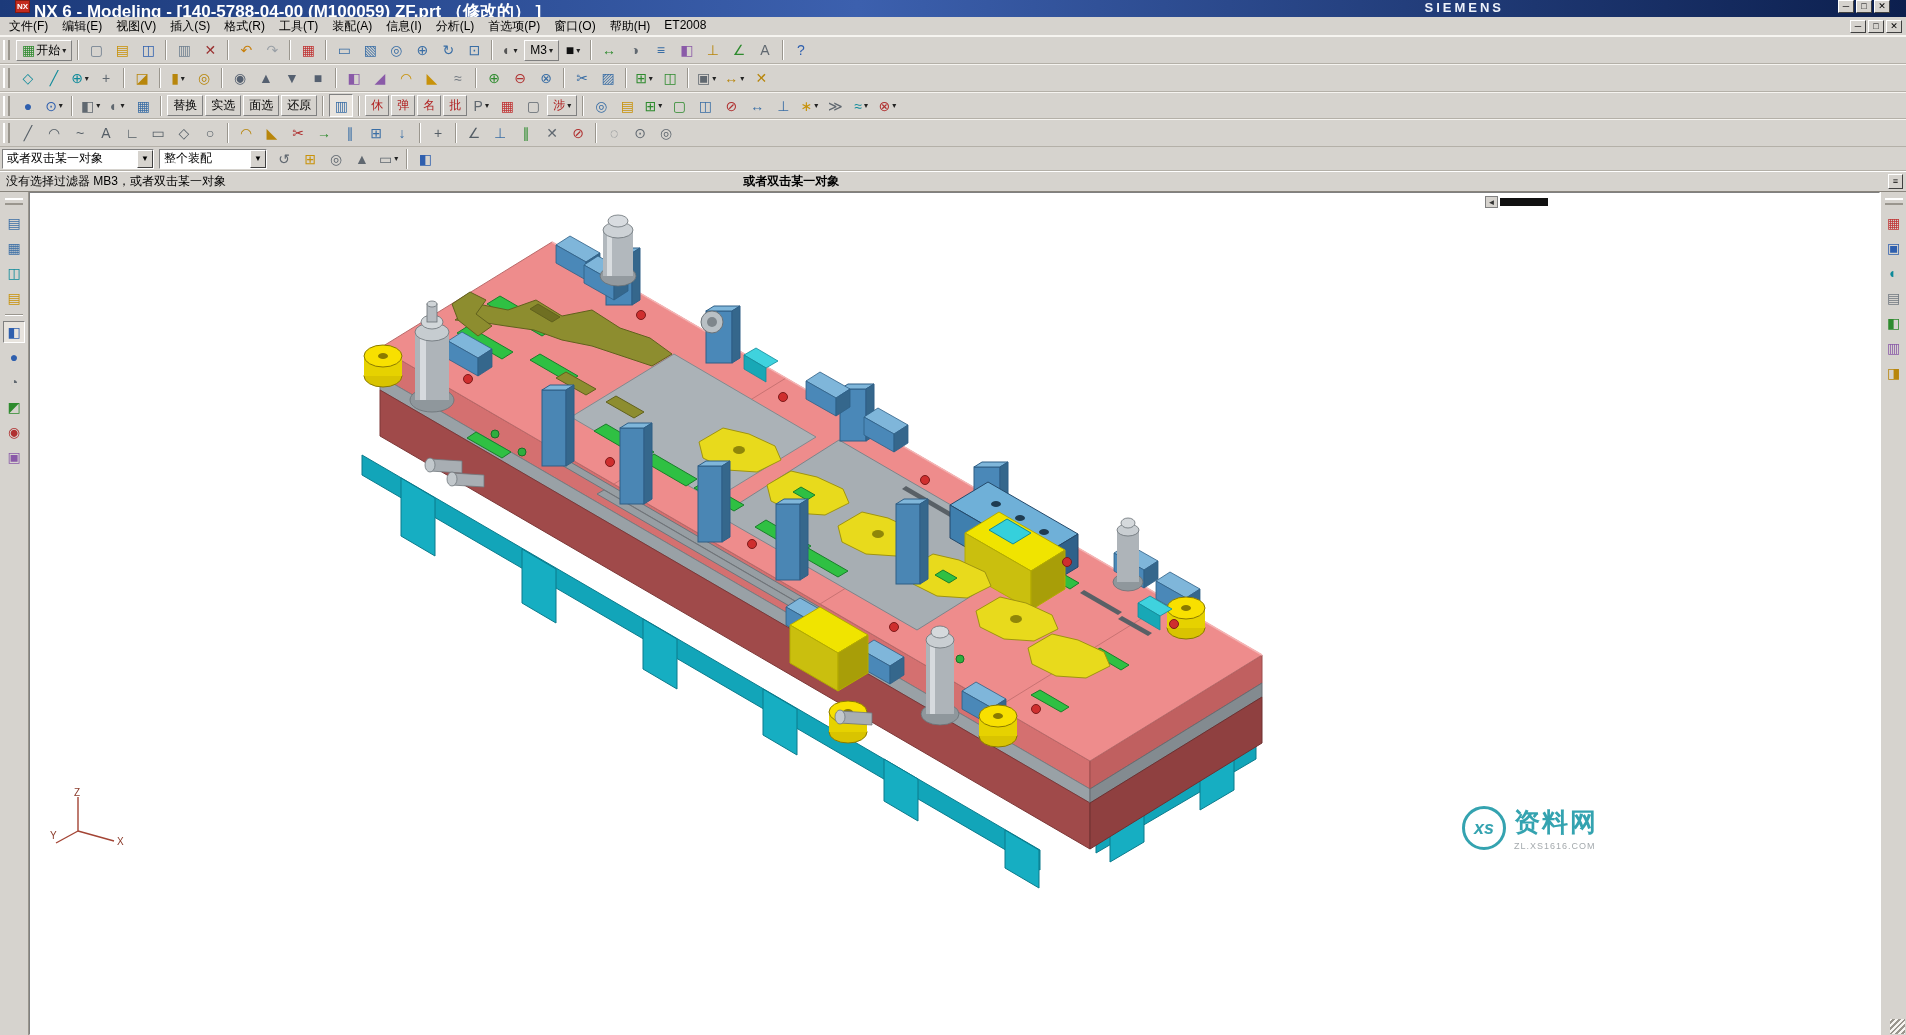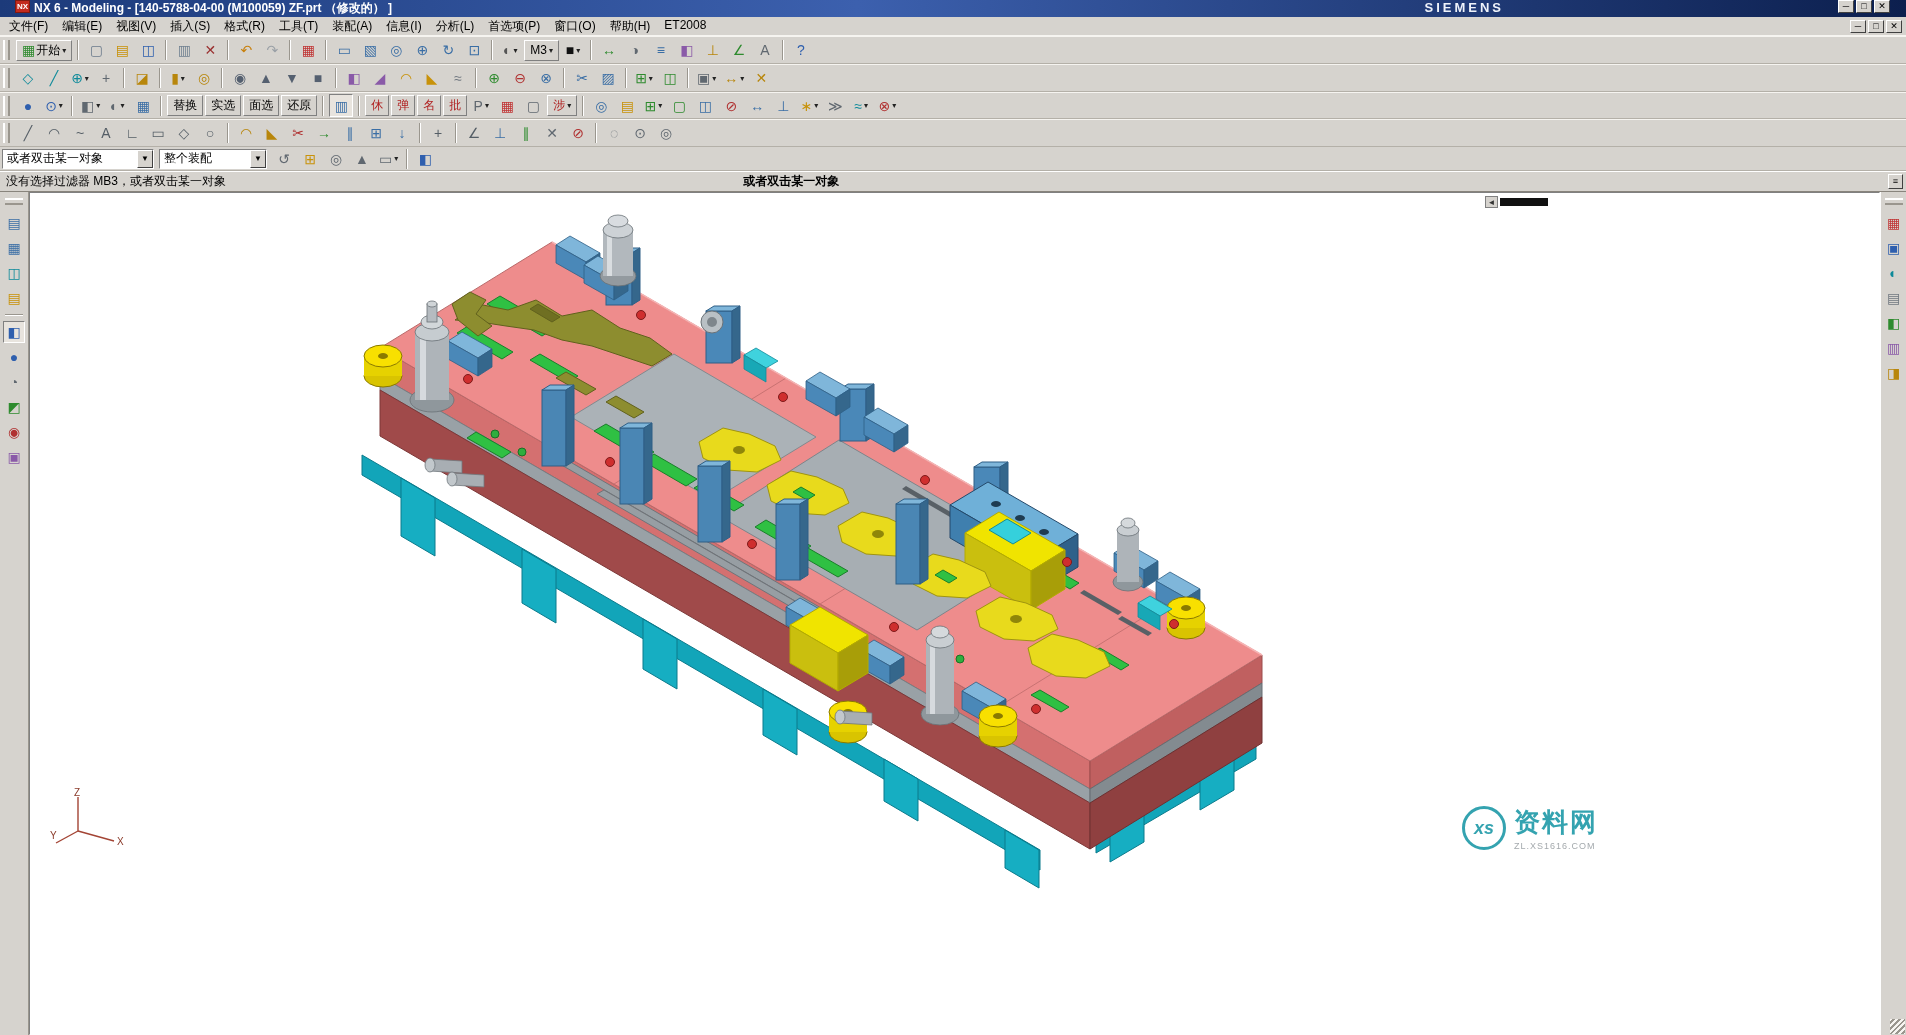--- a/index.html
+++ b/index.html
@@ -14,21 +14,21 @@
   
   .titlebar {
     height:17px; flex:0 0 17px; display:flex; align-items:flex-start; gap:4px;
     background:linear-gradient(90deg,var(--titlebar_start,#1c3a7a),#3c60ae 45%,var(--titlebar_end,#0c1f4e));
     color:#fff; padding:0 15px;
   }
   .app-icon {
     width:15px; height:13px; background:#c22a1e; color:#fff; font-size:8px; font-weight:bold;
     display:flex; align-items:center; justify-content:center; border:1px solid #7e1a12;
   }
-  .title-text { font-weight:bold; font-size:12px; white-space:nowrap; }
+  .title-text { font-weight:bold; font-size:17px; white-space:nowrap; }
   .brand { margin-left:auto; font-weight:bold; letter-spacing:3px; font-size:13px; color:#eef2fa; }
   .winbtns { display:flex; gap:2px; margin-left:330px; padding-right:1px; }
   .wbtn {
     width:16px; height:13px; background:#d6d3ce; color:#000; font-size:9px; line-height:10px;
     text-align:center; border:1px solid; border-color:#fff #404040 #404040 #fff;
   }
 
   
   .menubar {
     height:19px; flex:0 0 19px; display:flex; align-items:center;

